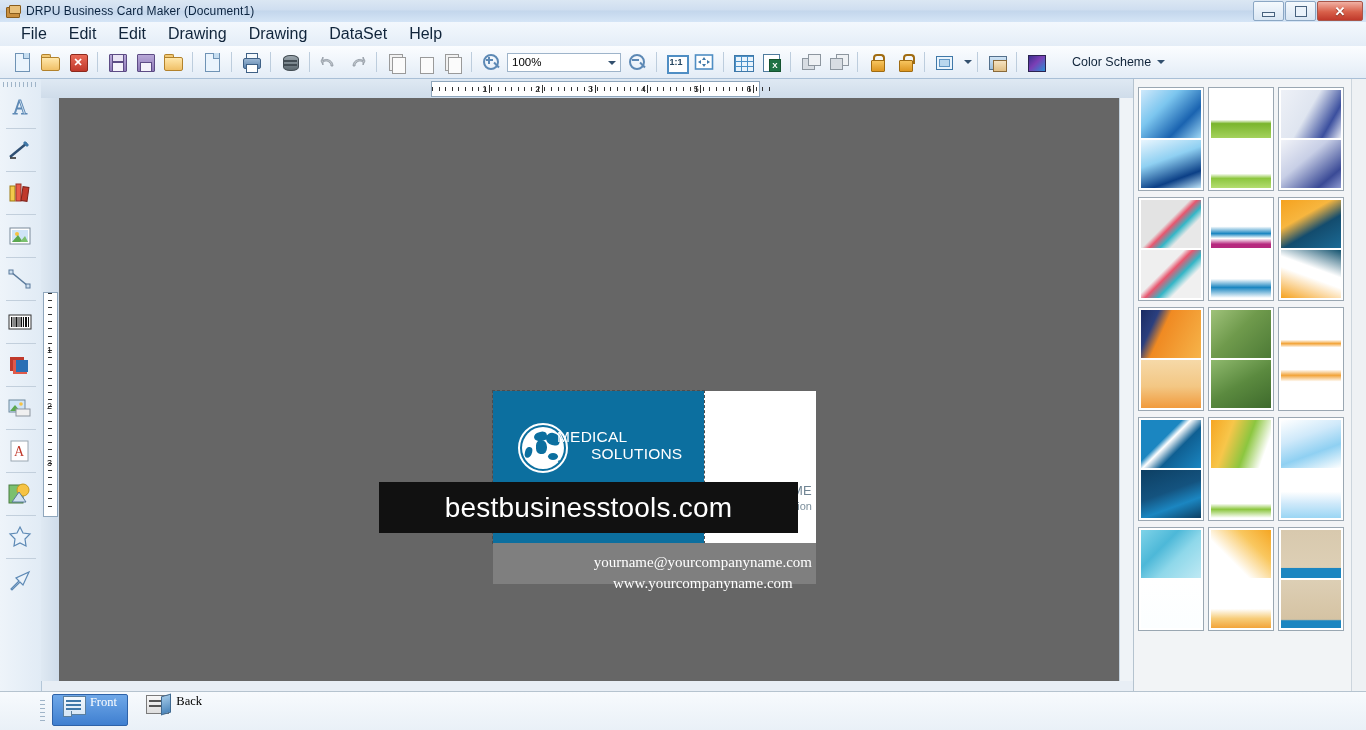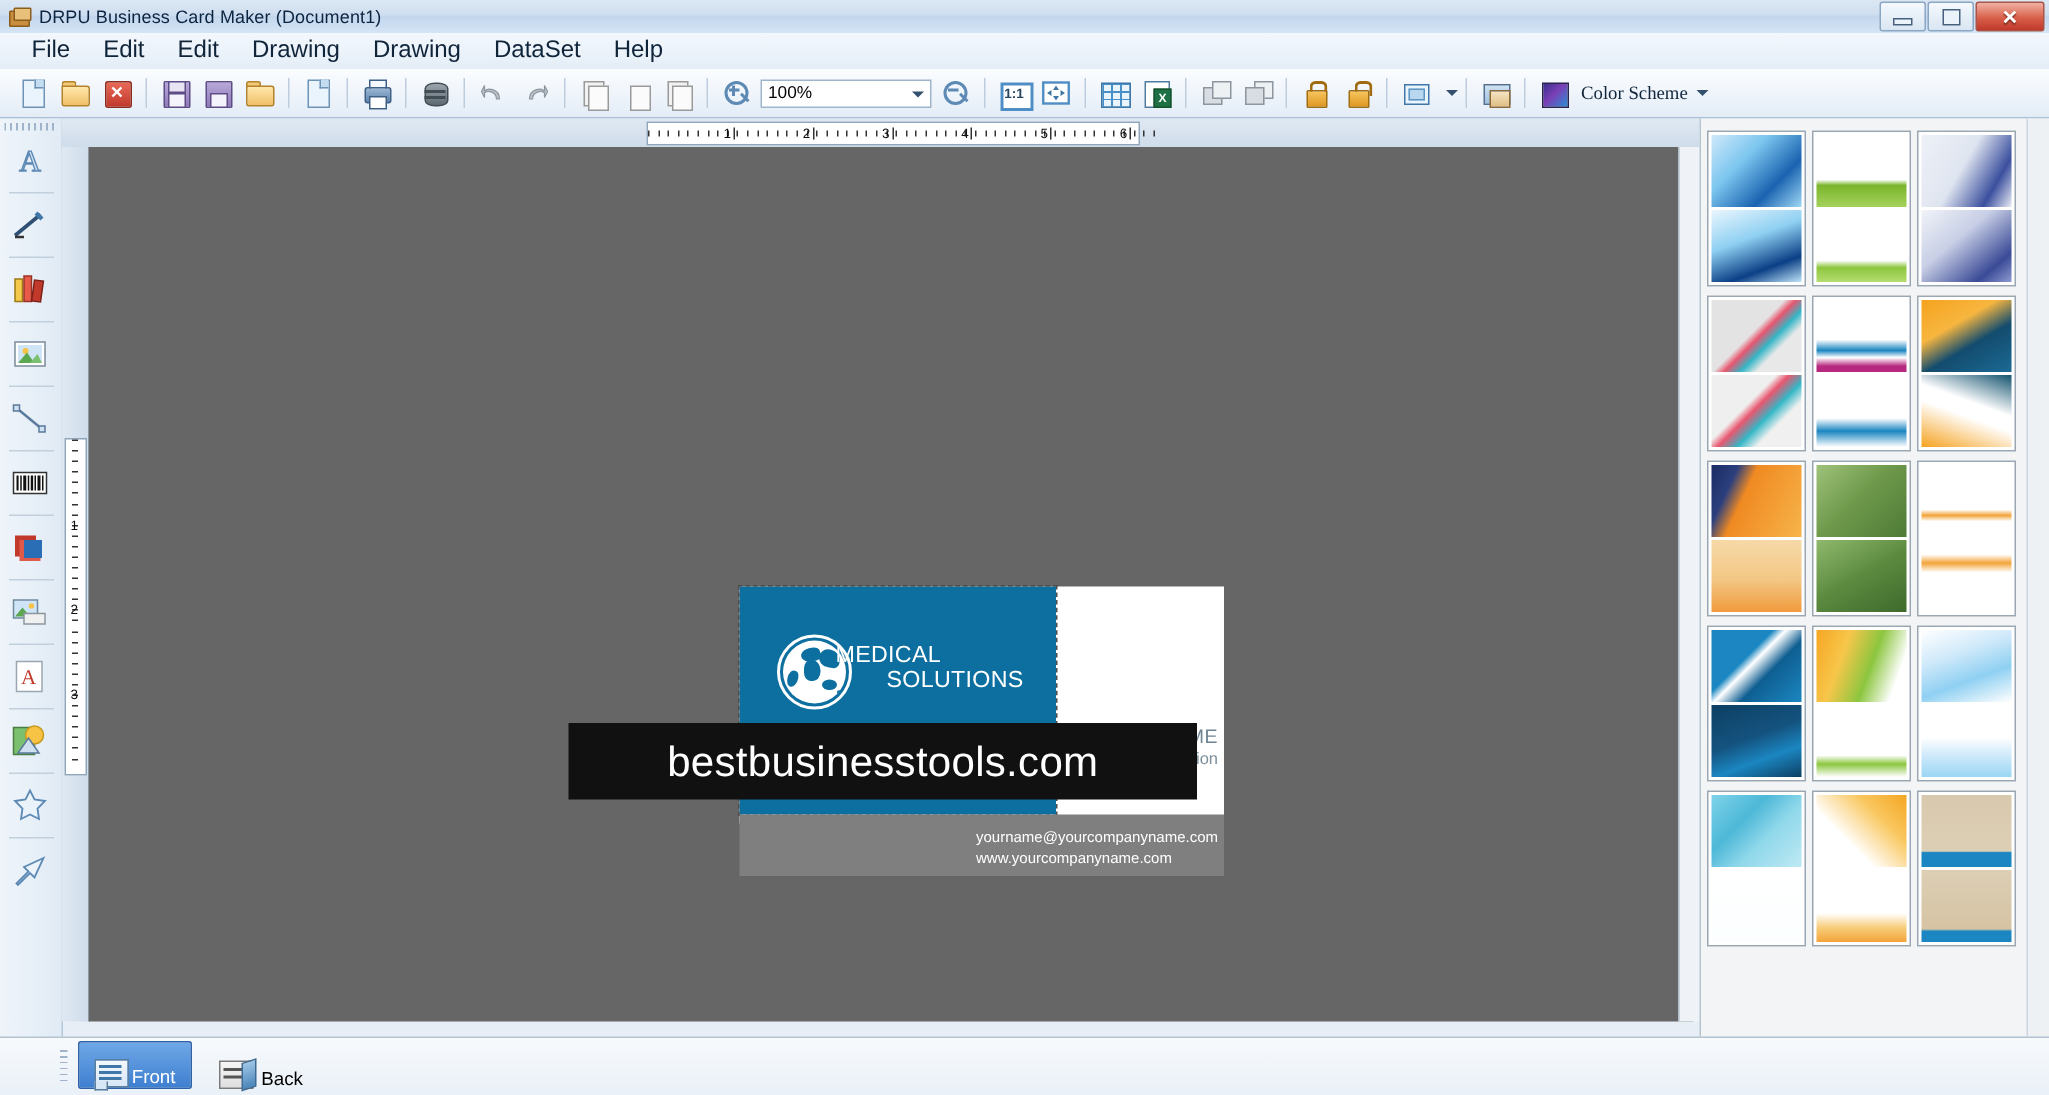--- a/index.html
+++ b/index.html
@@ -49,21 +49,21 @@
     display:flex;align-items:center;padding-left:8px;box-sizing:border-box;
   }
   .tb{width:26px;height:25px;margin:0 1px;display:flex;align-items:center;justify-content:center;border-radius:2px;position:relative;}
   .sep{width:1px;height:20px;background:#bdcddd;margin:0 5px;}
   .zoomsel{
     width:114px;height:19px;background:#fff;border:1px solid #9eb4ca;
     display:flex;align-items:center;padding:0 4px;box-sizing:border-box;
     font-size:11.5px;position:relative;margin:0 2px;
   }
   .zoomsel .arw{position:absolute;right:4px;top:7px;border-left:4px solid transparent;border-right:4px solid transparent;border-top:4px solid #33506e;}
-  .cs-label{font-size:12.5px;color:#10243a;margin-left:4px;font-family:Liberation Serif, serif;}
+  .cs-label{font-size:12.5px;color:#10243a;margin-left:22px;}
   .cs-arw{margin-left:6px;border-left:4px solid transparent;border-right:4px solid transparent;border-top:4px solid #33506e;}
 
   
   .ic{position:relative;width:20px;height:20px;}
   .ic i{position:absolute;display:block;}
   .pg{left:3px;top:1px;width:13px;height:17px;background:#eaf4fd;border:1px solid #6f93b5;}
   .pgfold{left:11px;top:1px;width:5px;height:5px;background:#c5ddf0;border-left:1px solid #6f93b5;border-bottom:1px solid #6f93b5;}
   .folder{left:1px;top:5px;width:17px;height:12px;background:linear-gradient(#ffe7ab,#f0c067);border:1px solid #b2822c;border-radius:0 2px 2px 2px;}
   .foldtab{left:1px;top:2px;width:8px;height:4px;background:#f2ca77;border:1px solid #b2822c;border-bottom:none;border-radius:2px 2px 0 0;}
   .redx{left:2px;top:2px;width:16px;height:16px;background:linear-gradient(#e96a57,#c0392b);border:1px solid #8d2a1e;border-radius:2px;}
@@ -140,21 +140,21 @@
   .c-au{left:26px;top:26px;width:10px;height:7px;border-radius:50%;}
   .c-nz{left:36px;top:33px;width:4px;height:3px;border-radius:50%;}
   .c-sa{left:3px;top:20px;width:7px;height:11px;border-radius:50% 40% 60% 45%;transform:rotate(12deg);}
   .card-co{position:absolute;left:64px;top:37px;width:150px;color:#fff;line-height:1.12;}
   .co1{font-size:15.5px;letter-spacing:.2px;}
   .co2{font-size:15.5px;letter-spacing:.2px;padding-left:34px;}
   .card-name{position:absolute;left:219px;top:92px;width:100px;text-align:right;color:#6b7f8d;}
   .nm{font-size:13px;letter-spacing:.3px;color:#6f8493;}
   .dg{font-size:11px;color:#7c8f9c;margin-top:2px;}
   .card-gray{position:absolute;left:0;top:152px;width:323px;height:41px;background:#7f7f7f;}
-  .card-contact{position:absolute;right:4px;top:161px;text-align:left;color:#ffffff;font-size:10px;line-height:1.42;}
+  .card-contact{position:absolute;right:4px;top:161px;text-align:center;color:#ffffff;font-size:15px;line-height:1.42;font-family:Liberation Serif, serif;}
   .card-sel{position:absolute;left:0;top:0;width:211px;height:152px;outline:1px dashed #4d4d4d;pointer-events:none;}
 
   
   .watermark{position:absolute;left:379px;top:500px;width:419px;height:51px;background:#111111;
     display:flex;align-items:center;justify-content:center;}
   .watermark span{color:#ffffff;font-size:28px;letter-spacing:.2px;}
 
   
   .thumbpanel{position:absolute;left:1133px;top:79px;width:233px;height:612px;
     background:#f2f4f6;border-left:1px solid #b5c3cf;overflow:hidden;}
@@ -162,21 +162,21 @@
   .thumb{width:66px;height:104px;background:#fff;border:1px solid #9aa7b2;box-sizing:border-box;padding:2px;margin:2px 1px;}
   .tpanes{width:100%;height:100%;display:flex;flex-direction:column;gap:2px;}
   .tp{flex:1;position:relative;overflow:hidden;background:#fff;}
   .panel-scroll{position:absolute;right:0;top:0;width:15px;height:612px;background:#eef1f4;border-left:1px solid #ccd5dd;}
 
   
   .statusbar{position:absolute;left:0;top:691px;width:1366px;height:39px;
     background:linear-gradient(to bottom,#f7fafd,#e9f0f7);border-top:1px solid #b5c3cf;}
   .sgrip{position:absolute;left:40px;top:8px;width:5px;height:24px;
     background:repeating-linear-gradient(to bottom,#9fb4c8 0 1px,transparent 1px 4px);}
-  .ptab{position:absolute;top:694px;height:32px;display:flex;align-items:flex-end;gap:6px;padding:0 10px;box-sizing:border-box;border-radius:2px;}
+  .ptab{position:absolute;top:694px;height:32px;display:flex;align-items:flex-start;gap:6px;padding:0 10px;box-sizing:border-box;border-radius:2px;font-family:Liberation Serif, serif;}
   .ptab.active{background:linear-gradient(to bottom,#6fa8e8,#3f7fd0);border:1px solid #2d62a8;color:#fff;}
   .ptab .lbl{font-size:12.5px;}
   .ptab.active .lbl{color:#ffffff;}
   .pgico{position:relative;width:26px;height:20px;}
   .pgico i{position:absolute;display:block;}
   .pgi-b{left:0;top:1px;width:21px;height:17px;background:linear-gradient(#f4f9fd,#d7e7f6);border:1px solid #5a7f9e;}
   .pgi-l{left:3px;width:15px;height:2px;background:#3f78a8;}
   .pgi-c{left:15px;top:1px;width:8px;height:17px;background:linear-gradient(#9ec6e6,#4c86bb);border:1px solid #3f6a92;transform:skewY(-18deg);}
   .pgi-tail{left:0;top:16px;width:7px;height:5px;background:#d7e7f6;border:1px solid #5a7f9e;border-top:none;}
 </style>

